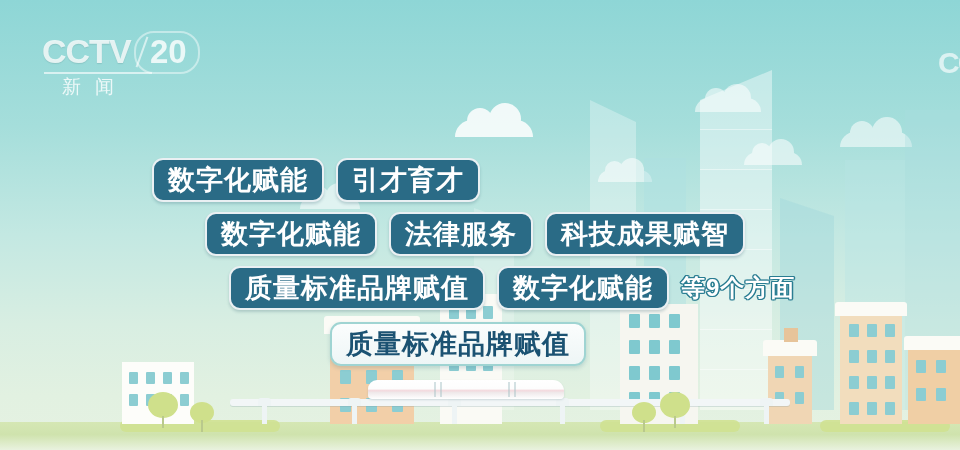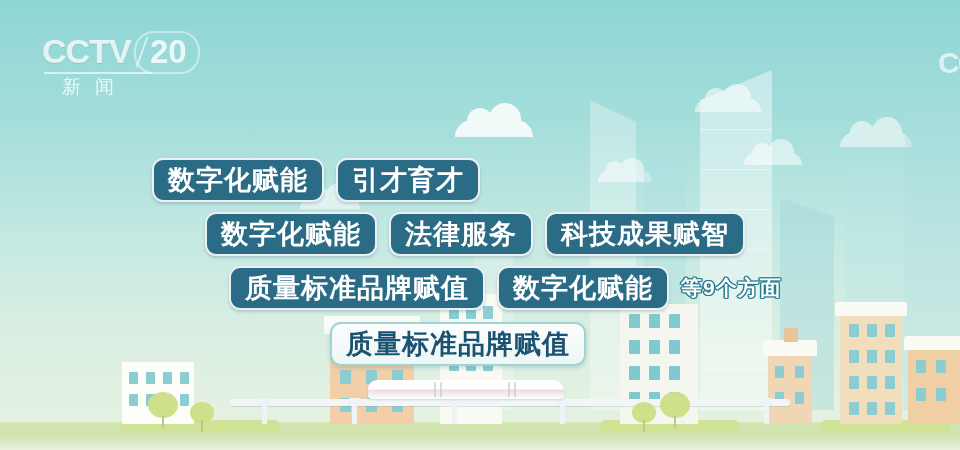--- a/index.html
+++ b/index.html
@@ -80,21 +80,21 @@
     color:#ffffff;font-size:27px;font-weight:bold;letter-spacing:1px;line-height:1;
     box-shadow:0 2px 3px rgba(30,80,100,.22);
     white-space:nowrap;
   }
   .pill.light{
     background:linear-gradient(180deg,#fbfdfd 0%,#eef6f6 100%);
     border:2px solid #9fd4d2;color:#1b5272;
     box-shadow:0 2px 4px rgba(40,100,120,.2);
   }
   .plain{
-    font-size:21px;font-weight:bold;color:#ffffff;white-space:nowrap;letter-spacing:1px;
+    font-size:24px;font-weight:bold;color:#ffffff;white-space:nowrap;letter-spacing:1px;
     text-shadow:-1.4px 0 #2a7d92,1.4px 0 #2a7d92,0 -1.4px #2a7d92,0 1.4px #2a7d92,
                 -1px -1px #2a7d92,1px 1px #2a7d92,-1px 1px #2a7d92,1px -1px #2a7d92;
   }
   #row1{left:152px;top:158px;}
   #row2{left:205px;top:212px;}
   #row3{left:229px;top:266px;}
   #row4{left:330px;top:322px;}
 </style>
 </head>
 <body>

